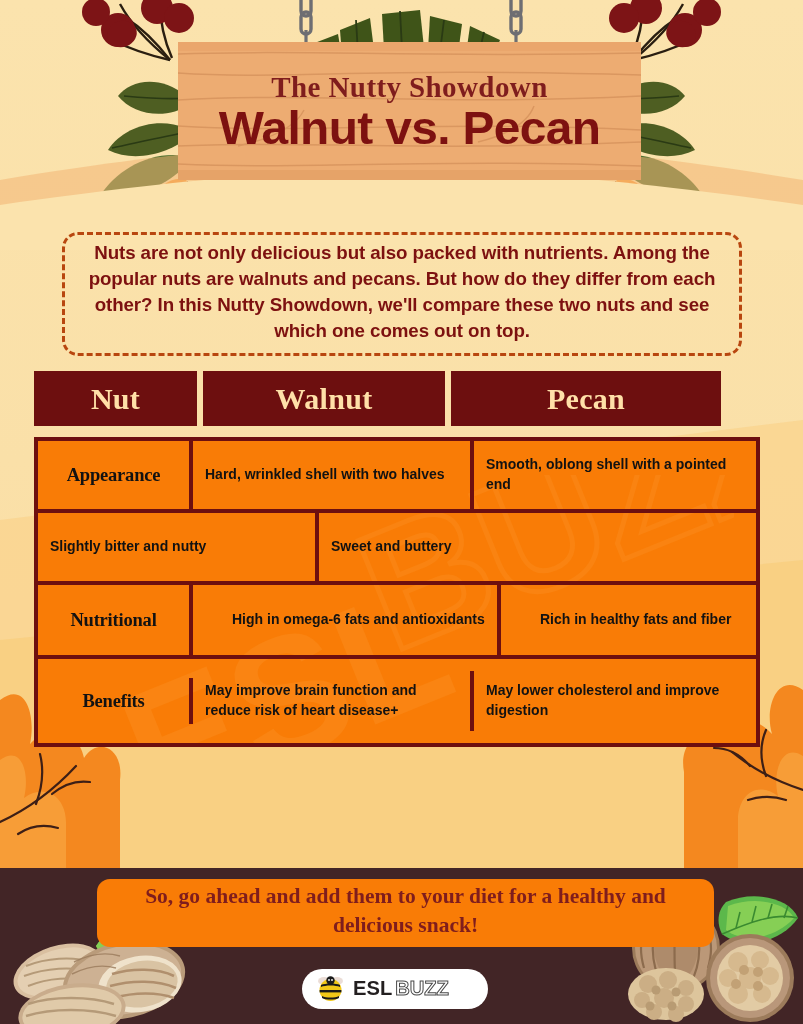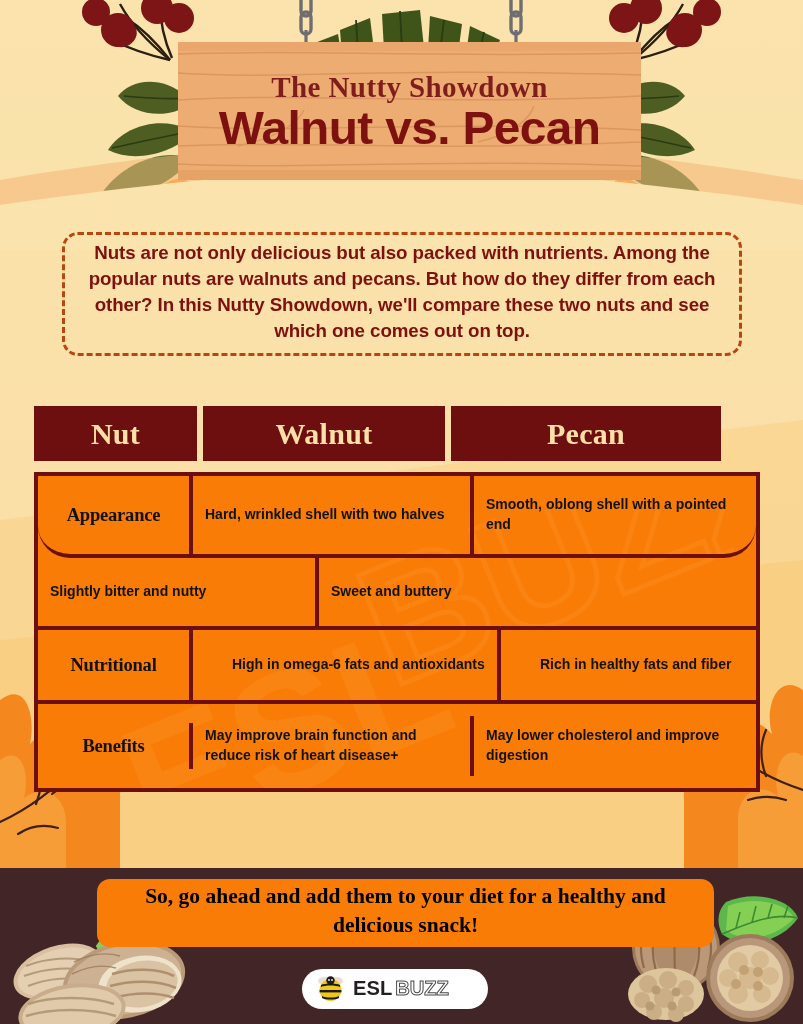--- a/index.html
+++ b/index.html
@@ -70,21 +70,21 @@
     text-align:center;
     font-weight:bold;
     font-size:18.4px;
     line-height:1.42;
     color:#7d1110;
     letter-spacing:-.1px;
     transform:scaleX(1.02);
   }
 
   
-  .table-zone { position:absolute; left:34px; top:406px; width:726px; z-index:6; }
+  .table-zone { position:absolute; left:34px; top:371px; width:726px; z-index:6; }
 
   .thead { display:flex; gap:6px; }
   .thead .th {
     background:#6d0f0f;
     height:55px;
     display:flex; align-items:center; justify-content:center;
     color:#ffe0a8;
     font-family:"Liberation Serif", serif;
     font-weight:bold;
     font-size:30px;
@@ -132,21 +132,21 @@
     font-family:"Liberation Serif", serif;
     font-size:18.5px;
     letter-spacing:-.2px;
   }
   .td.v1 {
     width:281px; flex:0 0 281px;
     border-right:4px solid #6d0f0f;
   }
   .td.v2 { flex:1 1 auto; }
 
-  .tr.r0 { height:82px;border-radius:32px; }
+  .tr.r0 { height:72px; }
   .tr.r1 { height:72px; }
   .tr.r2 { height:74px;gap:27px; }
   .tr.r3 { height:84px;align-items:center; }
   .tr.r4 { height:70px; }
 
   
   .footer-band {
     position:absolute; left:0; top:868px;
     width:803px; height:156px;
     background:#422526;
@@ -156,21 +156,21 @@
     position:absolute; left:97px; top:879px;
     width:617px; height:68px;
     background:#f97c06;
     border-radius:13px;
     z-index:8;
     display:flex; align-items:center; justify-content:center;
     padding:2px 14px 6px;
   }
   .cta p {
     text-align:center;
-    color:#000000;
+    color:#7f1d1d;
     font-family:"Liberation Serif", serif;
     font-weight:bold;
     font-size:21.5px;
     line-height:1.33;
   }
 
   .nut-art { position:absolute; z-index:7; }
   .nut-art.left  { left:0;    top:886px; width:270px; height:138px; }
   .nut-art.right { left:608px; top:886px; width:195px; height:138px; }
 

